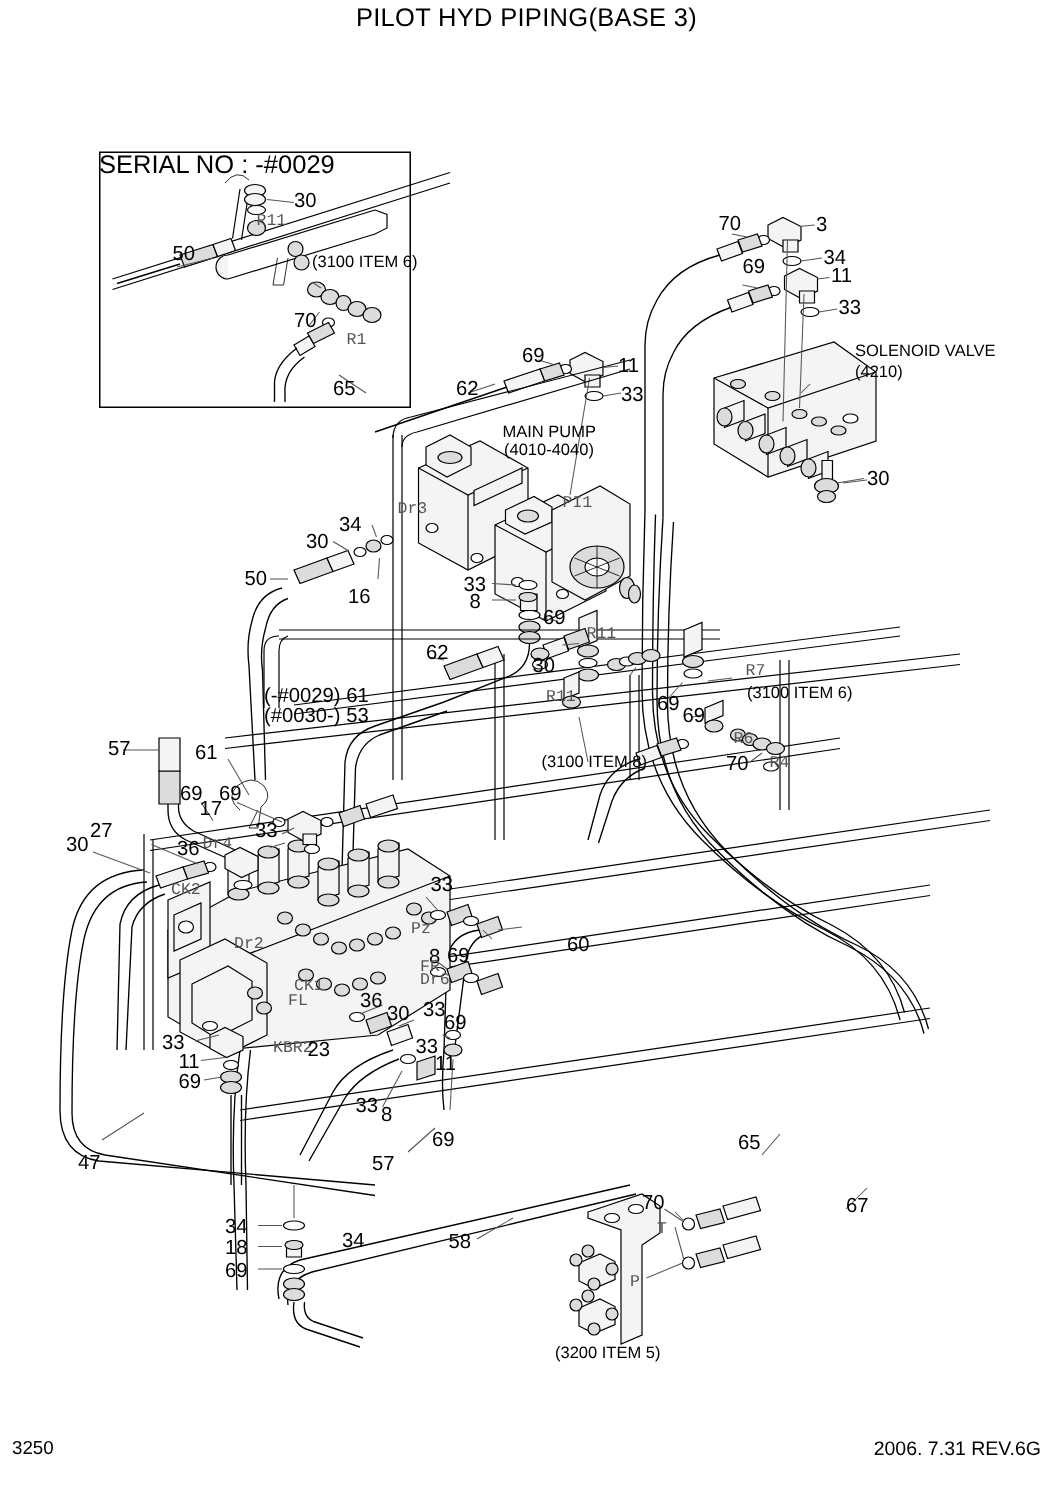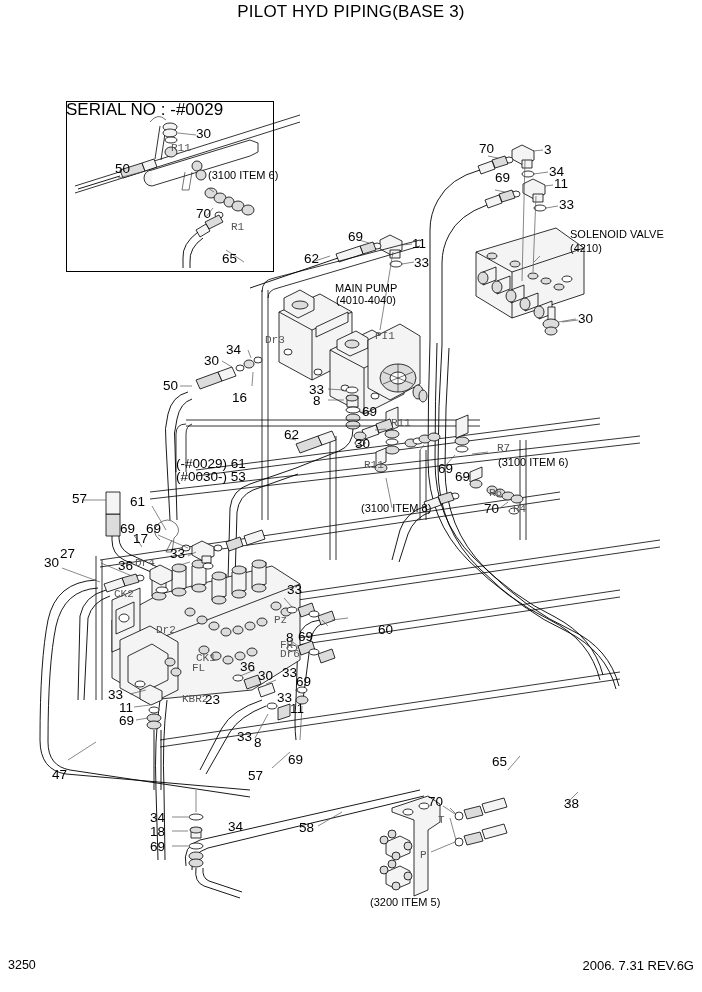--- a/index.html
+++ b/index.html
@@ -652,21 +652,21 @@
   <div class="lbl" style="left:378px;top:623px">60</div>
 
   <div class="lbl" style="left:52px;top:768px">47</div>
   <div class="lbl" style="left:248px;top:769px">57</div>
   <div class="lbl" style="left:228px;top:820px">34</div>
   <div class="lbl" style="left:150px;top:811px">34</div>
   <div class="lbl" style="left:150px;top:825px">18</div>
   <div class="lbl" style="left:150px;top:840px">69</div>
   <div class="lbl" style="left:299px;top:821px">58</div>
   <div class="lbl" style="left:492px;top:755px">65</div>
-  <div class="lbl" style="left:564px;top:797px">38</div>
+  <div class="lbl" style="left:564px;top:797px">67</div>
   <div class="lbl" style="left:428px;top:795px">70</div>
   <div class="lbl xs" style="left:438px;top:815px">T</div>
   <div class="lbl xs" style="left:420px;top:850px">P</div>
   <div class="lbl cap" style="left:370px;top:897px">(3200 ITEM 5)</div>
 
   <div id="foot-left">3250</div>
   <div id="foot-right">2006. 7.31 REV.6G</div>
 
 </div>
 

